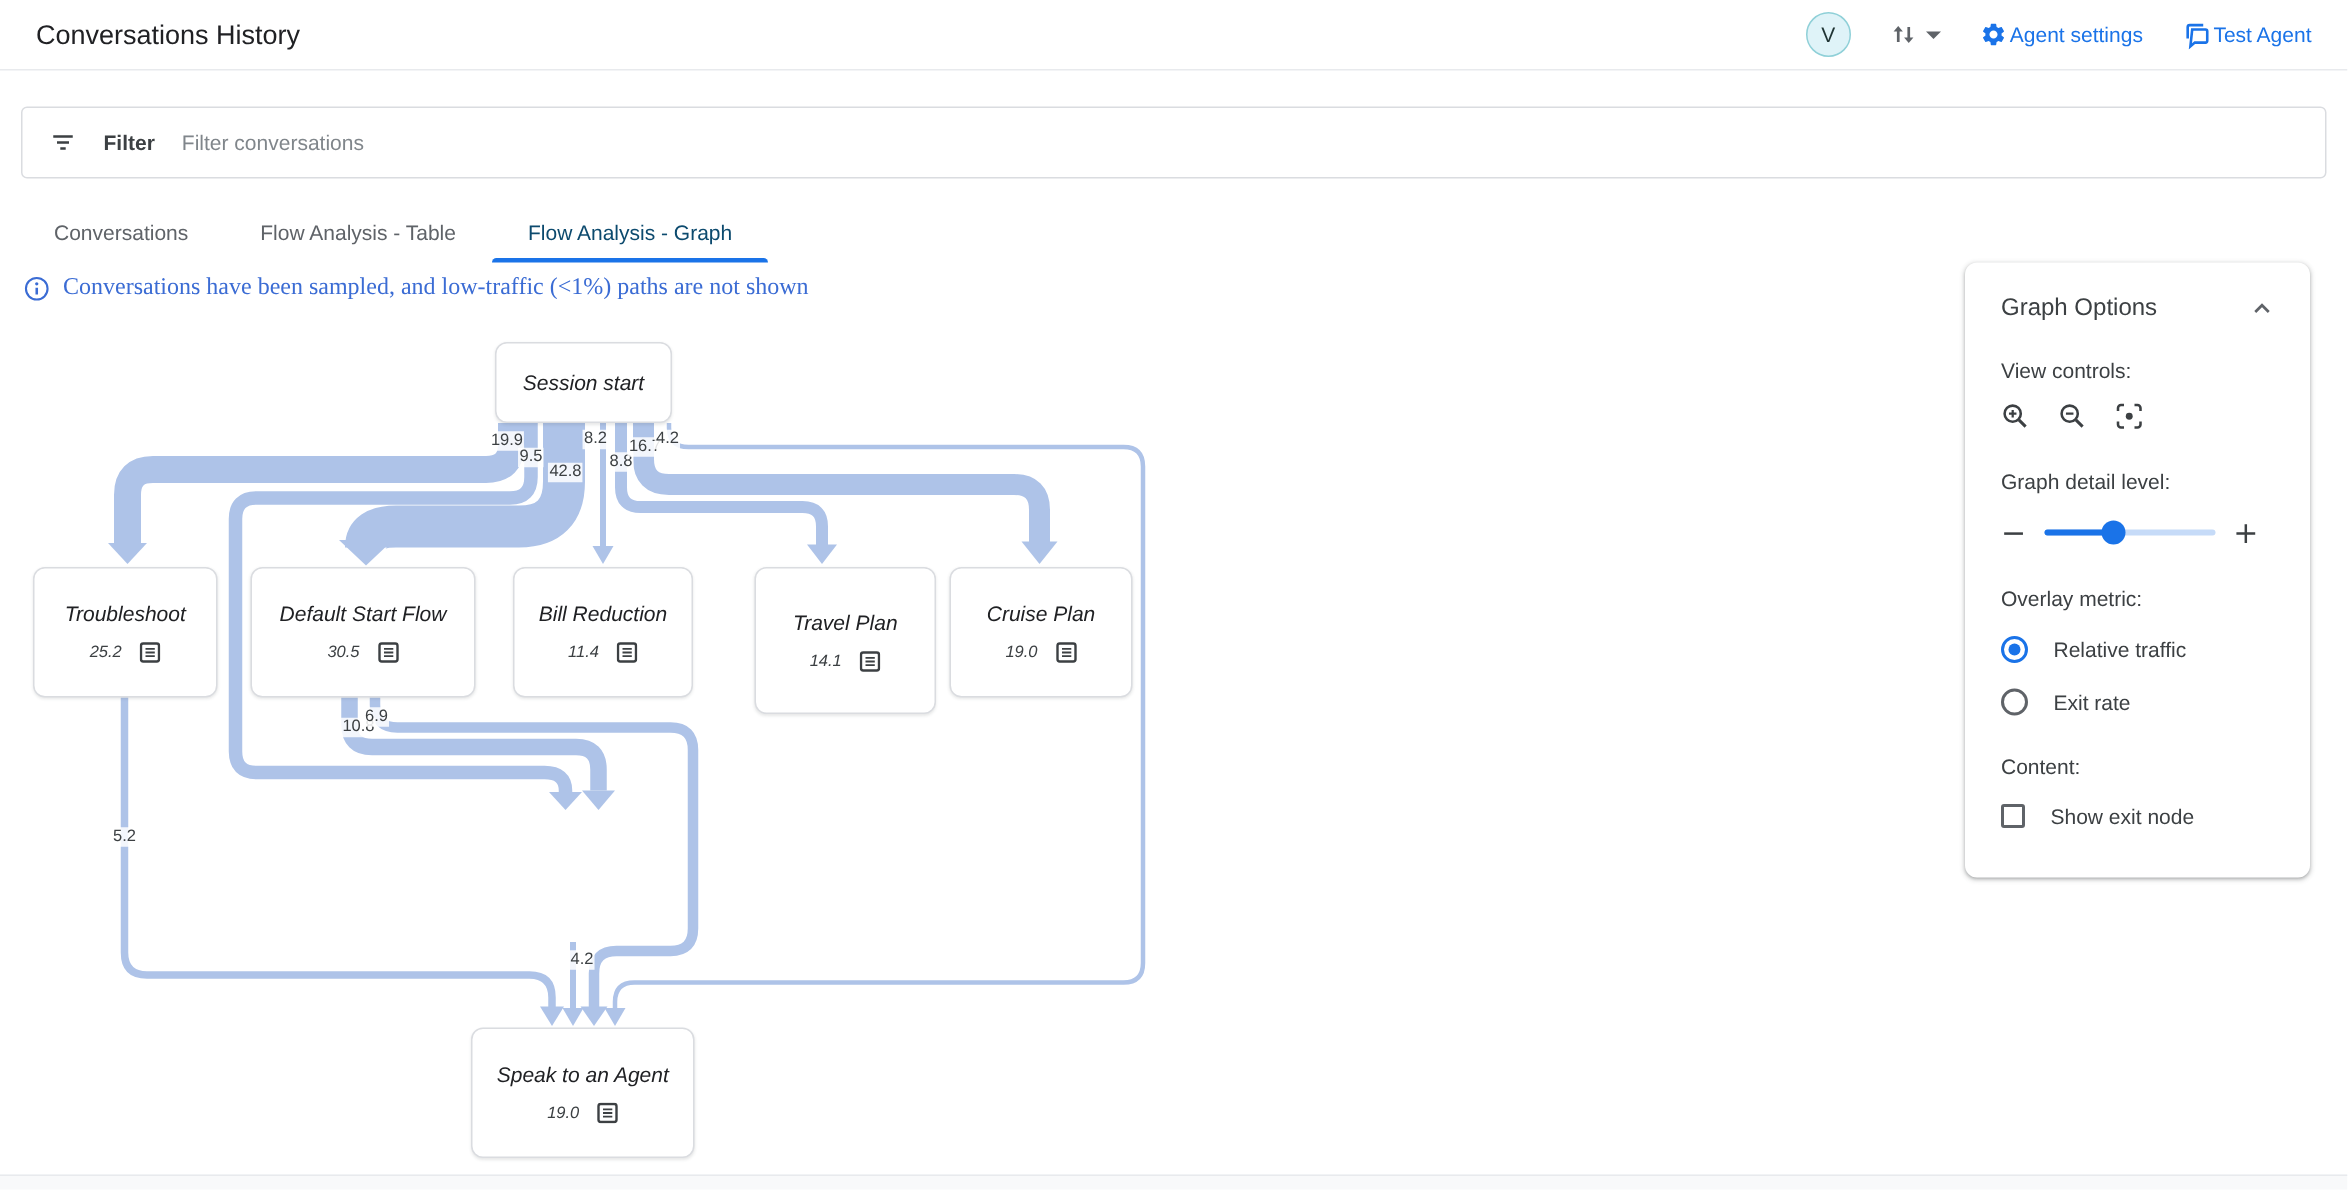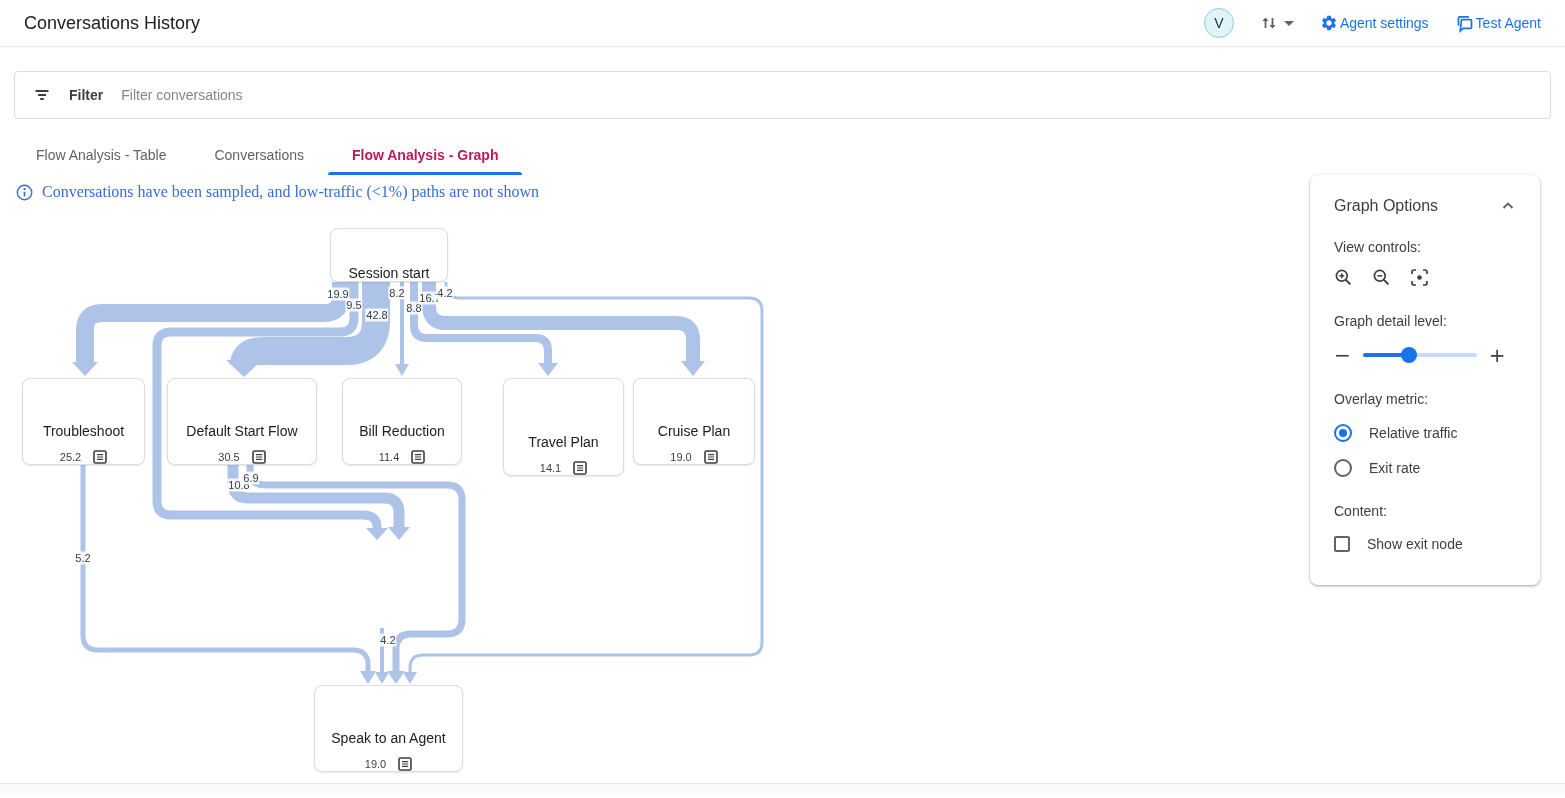--- a/index.html
+++ b/index.html
@@ -22,37 +22,37 @@
   
   .filterbar { margin:24px 14px 0 14px; height:48px; border:1px solid #dadce0; border-radius:4px;
     display:flex; align-items:center; gap:18px; padding:0 18px; }
   .filter-label { font-size:14px; font-weight:700; color:#3c4043; }
   .filter-placeholder { font-size:14px; color:#80868b; }
 
   
   .tabs { display:flex; margin:16px 0 0 12px; }
   .tab { position:relative; height:40px; padding:0 24px; display:flex; align-items:center;
     font-size:14px; color:#5f6368; cursor:pointer; }
-  .tab.active { color:#be185d; font-weight:700; }
+  .tab.active { color:#0c4a6e; font-weight:400; }
   .tab.active::after { content:""; position:absolute; left:0; right:0; bottom:0; height:3px;
     background:#1a73e8; border-radius:3px 3px 0 0; }
 
   
   .stage { position:relative; width:1565px; height:618px; }
   .notice { position:absolute; left:16px; top:8px; display:flex; align-items:center; gap:9px;
     font-family:"Liberation Serif","DejaVu Serif",serif; font-size:16px; color:#3b6cd4; }
   .pipes { position:absolute; left:0; top:0; }
   .pipes path { fill:none; stroke:#aec3e8; stroke-linejoin:round; }
   .pipes polygon { fill:#aec3e8; }
   .edge-label { position:absolute; transform:translate(-50%,-50%); font-size:11px; color:#3c4043;
     background:rgba(255,255,255,.85); padding:0 1px; line-height:13px; white-space:nowrap; }
 
   .node { position:absolute; background:#fff; border:1px solid #dadce0; border-radius:8px;
     box-shadow:0 1px 2px rgba(60,64,67,.12); display:flex; flex-direction:column;
-    align-items:center; justify-content:flex-end; gap:11px; cursor:pointer; }
+    align-items:center; justify-content:center; gap:11px; cursor:pointer;font-style:italic; }
   .node-title { font-size:14px; color:#202124; }
   .node-value { display:flex; align-items:center; gap:12px; font-size:11px; color:#3c4043; }
 
   
   .panel { position:absolute; left:1310px; top:0; width:230px; height:410px; background:#fff;
     border-radius:8px; box-shadow:0 1px 2px rgba(60,64,67,.3),0 1px 3px 1px rgba(60,64,67,.15);
     padding:22px 24px; }
   .panel-head { display:flex; align-items:center; justify-content:space-between; }
   .panel-title { font-size:16px; color:#3c4043; }
   .panel-label { font-size:14px; color:#3c4043; }
@@ -111,22 +111,22 @@
 
 <div class="filterbar">
   <svg width="18" height="18" viewBox="0 0 18 18">
     <path d="M2.5 5 H15.5 M5 9 H13 M7.2 13 H10.8" stroke="#3c4043" stroke-width="1.8" fill="none"></path>
   </svg>
   <span class="filter-label">Filter</span>
   <span class="filter-placeholder">Filter conversations</span>
 </div>
 
 <div class="tabs">
+  <div class="tab">Conversations</div>
   <div class="tab">Flow Analysis - Table</div>
-  <div class="tab">Conversations</div>
   <div class="tab active">Flow Analysis - Graph</div>
 </div>
 
 <div class="stage">
 
   <div class="notice">
     <svg width="17" height="17" viewBox="0 0 17 17">
       <circle cx="8.5" cy="8.5" r="7.2" fill="none" stroke="#3b6cd4" stroke-width="1.4"></circle>
       <circle cx="8.5" cy="5.2" r="1.1" fill="#3b6cd4"></circle>
       <path d="M8.5 7.8 V12.4" stroke="#3b6cd4" stroke-width="1.7"></path>

